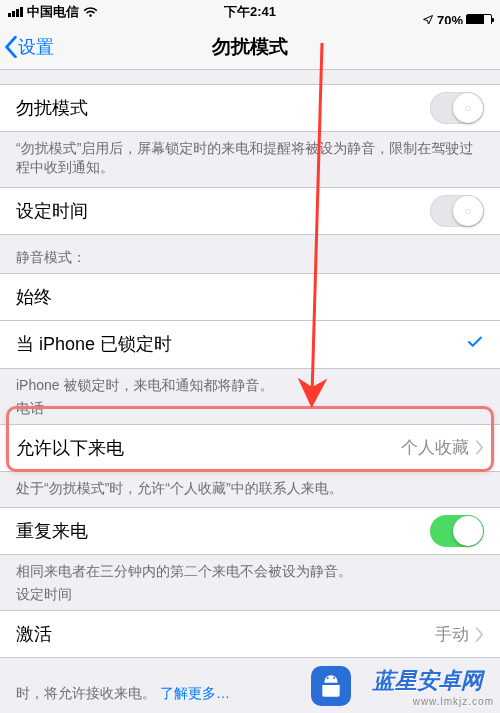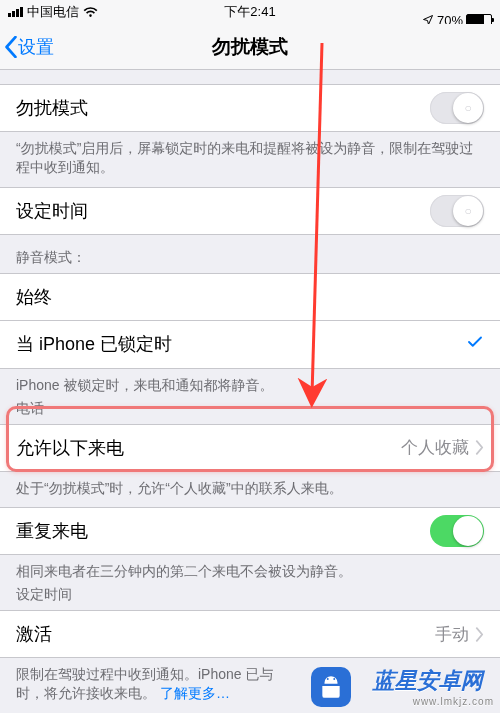--- a/index.html
+++ b/index.html
@@ -12,21 +12,21 @@
     }
 
     
     .status-bar {
       height: 24px;
       background: #f7f7f8;
       display: flex;
       align-items: center;
       padding: 0 8px;
       font-size: 13px;
-      font-weight: 400;
+      font-weight: 700;
     }
     .status-left { display: flex; align-items: center; gap: 4px; flex: 1; }
     .status-center { flex: 0 0 auto; }
     .status-right { display: flex; align-items: center; gap: 3px; flex: 1; justify-content: flex-end; margin-top: 16px; }
     .signal { display: inline-flex; align-items: flex-end; gap: 1px; }
     .signal i { display: block; width: 3px; background: #000; }
     .signal i:nth-child(1){height:4px}.signal i:nth-child(2){height:6px}.signal i:nth-child(3){height:8px}.signal i:nth-child(4){height:10px}
     .wifi-icon { width: 15px; height: 12px; }
     .loc-icon { width: 12px; height: 12px; }
     .battery { width: 26px; height: 12px; border: 1px solid #000; border-radius: 2px; position: relative; }
@@ -100,21 +100,21 @@
       pointer-events:none;
     }
 
     
     .arrow {
       position:absolute; pointer-events:none;
     }
 
     
     .watermark {
-      position:absolute; right:6px; bottom:6px; display:flex; align-items:center; gap:22px;
+      position:absolute; right:6px; bottom:6px; display:flex; align-items:flex-start; gap:22px;
       color:#2a6fd6; font-style:italic; font-weight:700; font-size:22px;
       text-shadow: 0 1px 0 #fff;
     }
     .wm-badge {
       width:40px; height:40px; border-radius:10px; background:#2a6fd6; display:flex; align-items:center; justify-content:center;
     }
     .wm-badge svg { width:26px; height:26px; }
     .wm-sub { display:block; font-size:10px; color:#888; font-style:normal; font-weight:400; letter-spacing:1px;margin-left:40px;}
 
     .link { color:#007aff; }
@@ -213,21 +213,21 @@
 <div class="row first">
   <div class="label">激活</div>
   <div class="value">手动</div>
   <span class="chevron">
     <svg viewBox="0 0 10 16">
         <path d="M2 1l6 7-6 7" fill="none" stroke="#c7c7cc" stroke-width="2" stroke-linecap="round" stroke-linejoin="round"></path>
       </svg>
   </span>
 </div>
 <div class="footer">
-  <span>限制在驾驶过程中收到通知。iPhone 已与</span><br>
+  <br>
   <span>时，将允许接收来电。</span>
   <span class="link">了解更多…</span>
 </div>
 
 <div class="highlight" style="left:6px; top:406px; width:488px; height:66px;"></div>
 
 <svg class="arrow" style="left:232px; top:38px; width:120px; height:370px;" viewBox="0 0 120 370">
   <defs>
     <marker id="ah" markerWidth="10" markerHeight="10" refX="6" refY="5" orient="auto">
       <path d="M0 0L10 5L0 10L3 5Z" fill="#ff3b30"></path>

